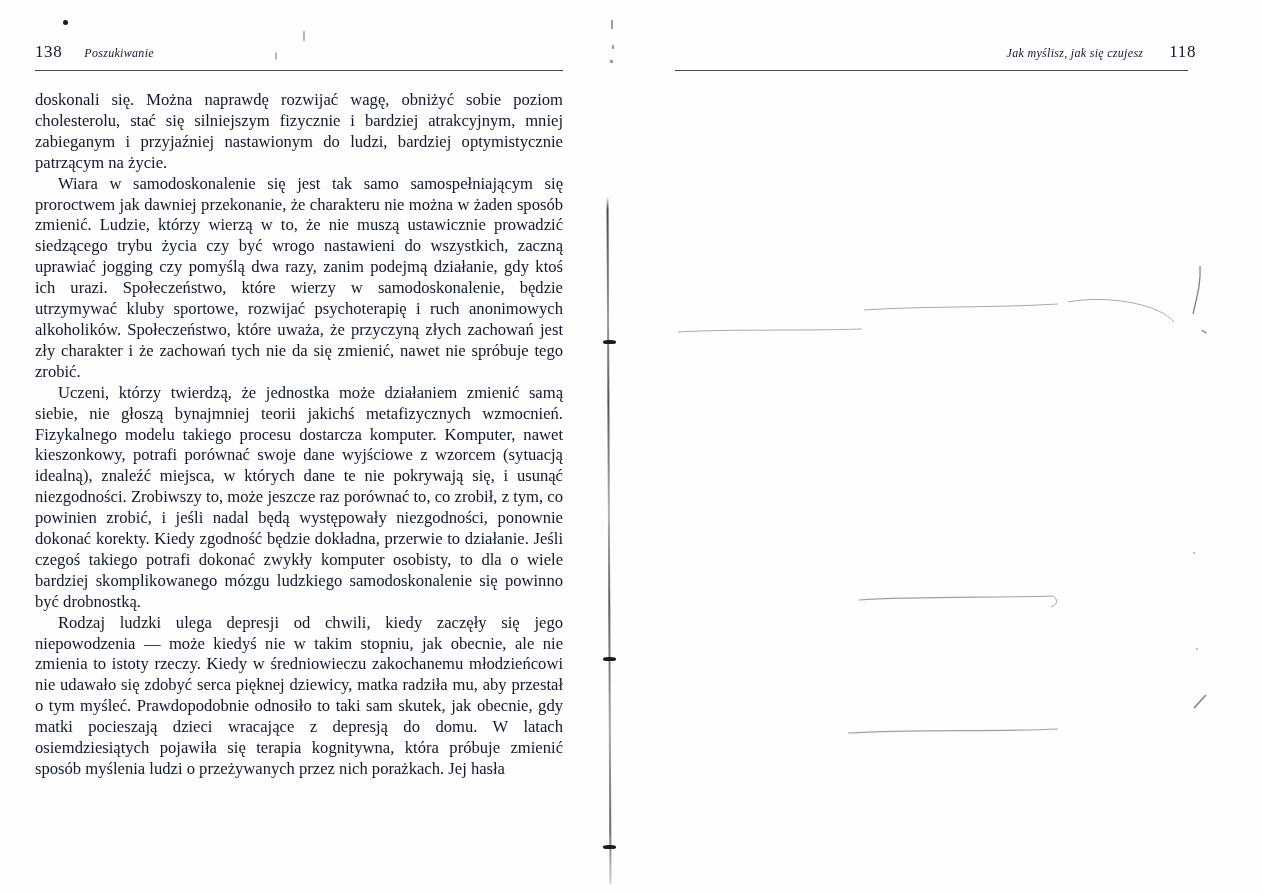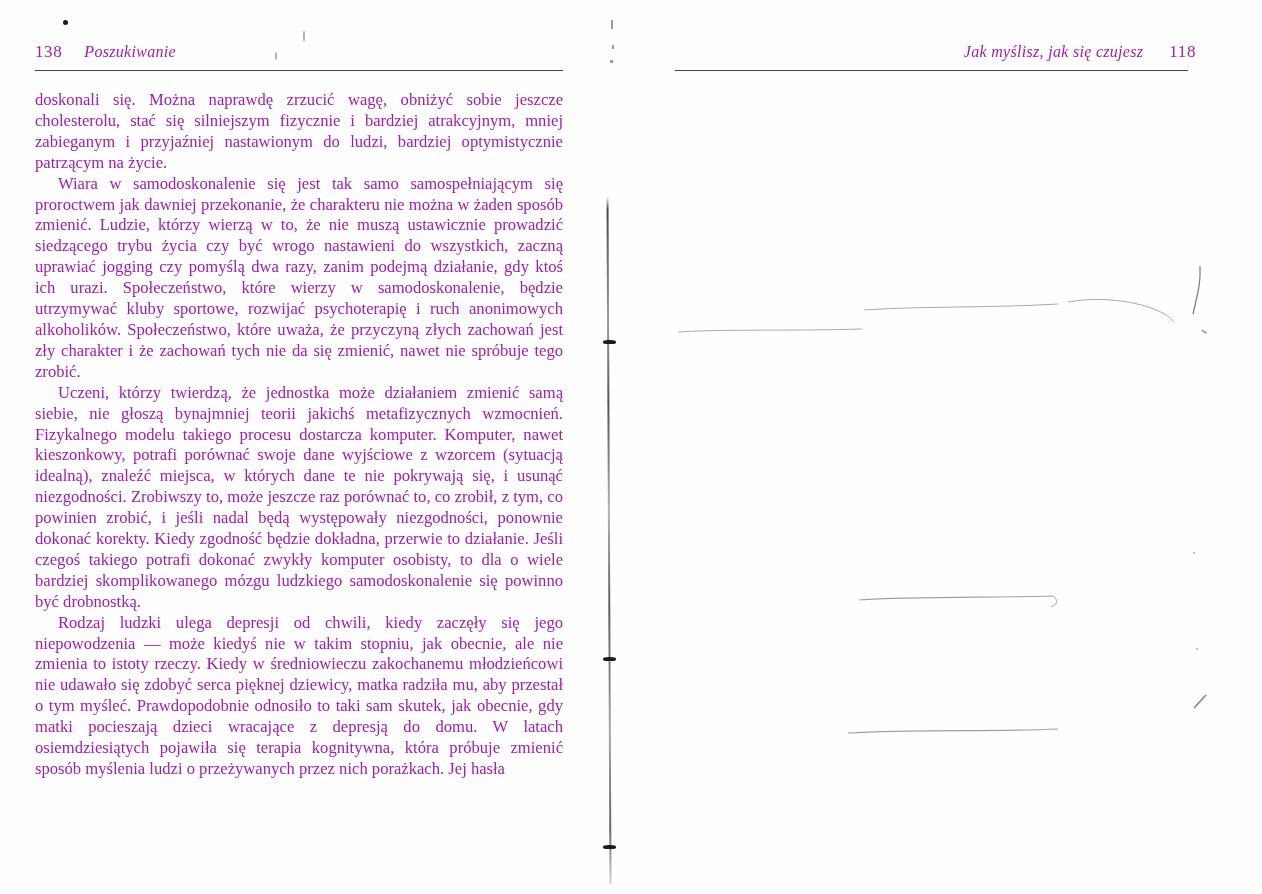--- a/index.html
+++ b/index.html
@@ -8,21 +8,21 @@
     padding: 0;
     background: #ffffff;
   }
   #page {
     position: relative;
     width: 1262px;
     height: 894px;
     background: #fefefe;
     overflow: hidden;
     font-family: "Liberation Serif", "DejaVu Serif", serif;
-    color: #a21caf;
+    color: #0f172a;
   }
 
   
   .leaf {
     position: absolute;
     top: 0;
     height: 894px;
   }
   .leaf-left  { left: 0;   width: 600px; }
   .leaf-right { left: 644px; width: 622px; }
@@ -39,21 +39,21 @@
   }
   .runhead-left  { left: 35px;  }
   .runhead-right { right: 70px; }
   .folio {
     font-family: "Liberation Serif", serif;
     font-size: 17px;
     letter-spacing: 0.6px;
   }
   .runtitle {
     font-style: italic;
-    font-size: 16px;
+    font-size: 12px;
     letter-spacing: 0.3px;
   }
   .runhead-left .runtitle  { margin-left: 22px; }
   .runhead-right .folio    { margin-left: 26px; }
 
   
   .headrule {
     position: absolute;
     height: 1px;
     background: #2a2a2a;
@@ -156,21 +156,21 @@
 <div id="page">
 
   <div class="leaf leaf-left">
 
     <div class="runhead runhead-left">
       <span class="folio">138</span>
       <span class="runtitle">Poszukiwanie</span>
     </div>
 
     <div class="column col-left">
-      <p class="runon">doskonali się. Można naprawdę zrzucić wagę, obniżyć sobie jeszcze cholesterolu, stać się silniejszym fizycznie i bardziej atrakcyjnym, mniej zabieganym i przyjaźniej nastawionym do ludzi, bardziej optymistycznie patrzącym na życie.</p>
+      <p class="runon">doskonali się. Można naprawdę rozwijać wagę, obniżyć sobie poziom cholesterolu, stać się silniejszym fizycznie i bardziej atrakcyjnym, mniej zabieganym i przyjaźniej nastawionym do ludzi, bardziej optymistycznie patrzącym na życie.</p>
       <p>Wiara w samodoskonalenie się jest tak samo samospełniającym się proroctwem jak dawniej przekonanie, że charakteru nie można w żaden sposób zmienić. Ludzie, którzy wierzą w to, że nie muszą ustawicznie prowadzić siedzącego trybu życia czy być wrogo nastawieni do wszystkich, zaczną uprawiać jogging czy pomyślą dwa razy, zanim podejmą działanie, gdy ktoś ich urazi. Społeczeństwo, które wierzy w samodoskonalenie, będzie utrzymywać kluby sportowe, rozwijać psychoterapię i ruch anonimowych alkoholików. Społeczeństwo, które uważa, że przyczyną złych zachowań jest zły charakter i że zachowań tych nie da się zmienić, nawet nie spróbuje tego zrobić.</p>
       <p>Uczeni, którzy twierdzą, że jednostka może działaniem zmienić samą siebie, nie głoszą bynajmniej teorii jakichś metafizycznych wzmocnień. Fizykalnego modelu takiego procesu dostarcza komputer. Komputer, nawet kieszonkowy, potrafi porównać swoje dane wyjściowe z wzorcem (sytuacją idealną), znaleźć miejsca, w których dane te nie pokrywają się, i usunąć niezgodności. Zrobiwszy to, może jeszcze raz porównać to, co zrobił, z tym, co powinien zrobić, i jeśli nadal będą występowały niezgodności, ponownie dokonać korekty. Kiedy zgodność będzie dokładna, przerwie to działanie. Jeśli czegoś takiego potrafi dokonać zwykły komputer osobisty, to dla o wiele bardziej skomplikowanego mózgu ludzkiego samodoskonalenie się powinno być drobnostką.</p>
       <p>Rodzaj ludzki ulega depresji od chwili, kiedy zaczęły się jego niepowodzenia — może kiedyś nie w takim stopniu, jak obecnie, ale nie zmienia to istoty rzeczy. Kiedy w średniowieczu zakochanemu młodzieńcowi nie udawało się zdobyć serca pięknej dziewicy, matka radziła mu, aby przestał o tym myśleć. Prawdopodobnie odnosiło to taki sam skutek, jak obecnie, gdy matki pocieszają dzieci wracające z depresją do domu. W latach osiemdziesiątych pojawiła się terapia kognitywna, która próbuje zmienić sposób myślenia ludzi o przeżywanych przez nich porażkach. Jej hasła</p>
     </div>
   </div>
 
   <div class="headrule headrule-left"></div>
   <div class="ink-dot"></div>
   <div class="speck speck-a"></div>
   <div class="speck speck-b"></div>

